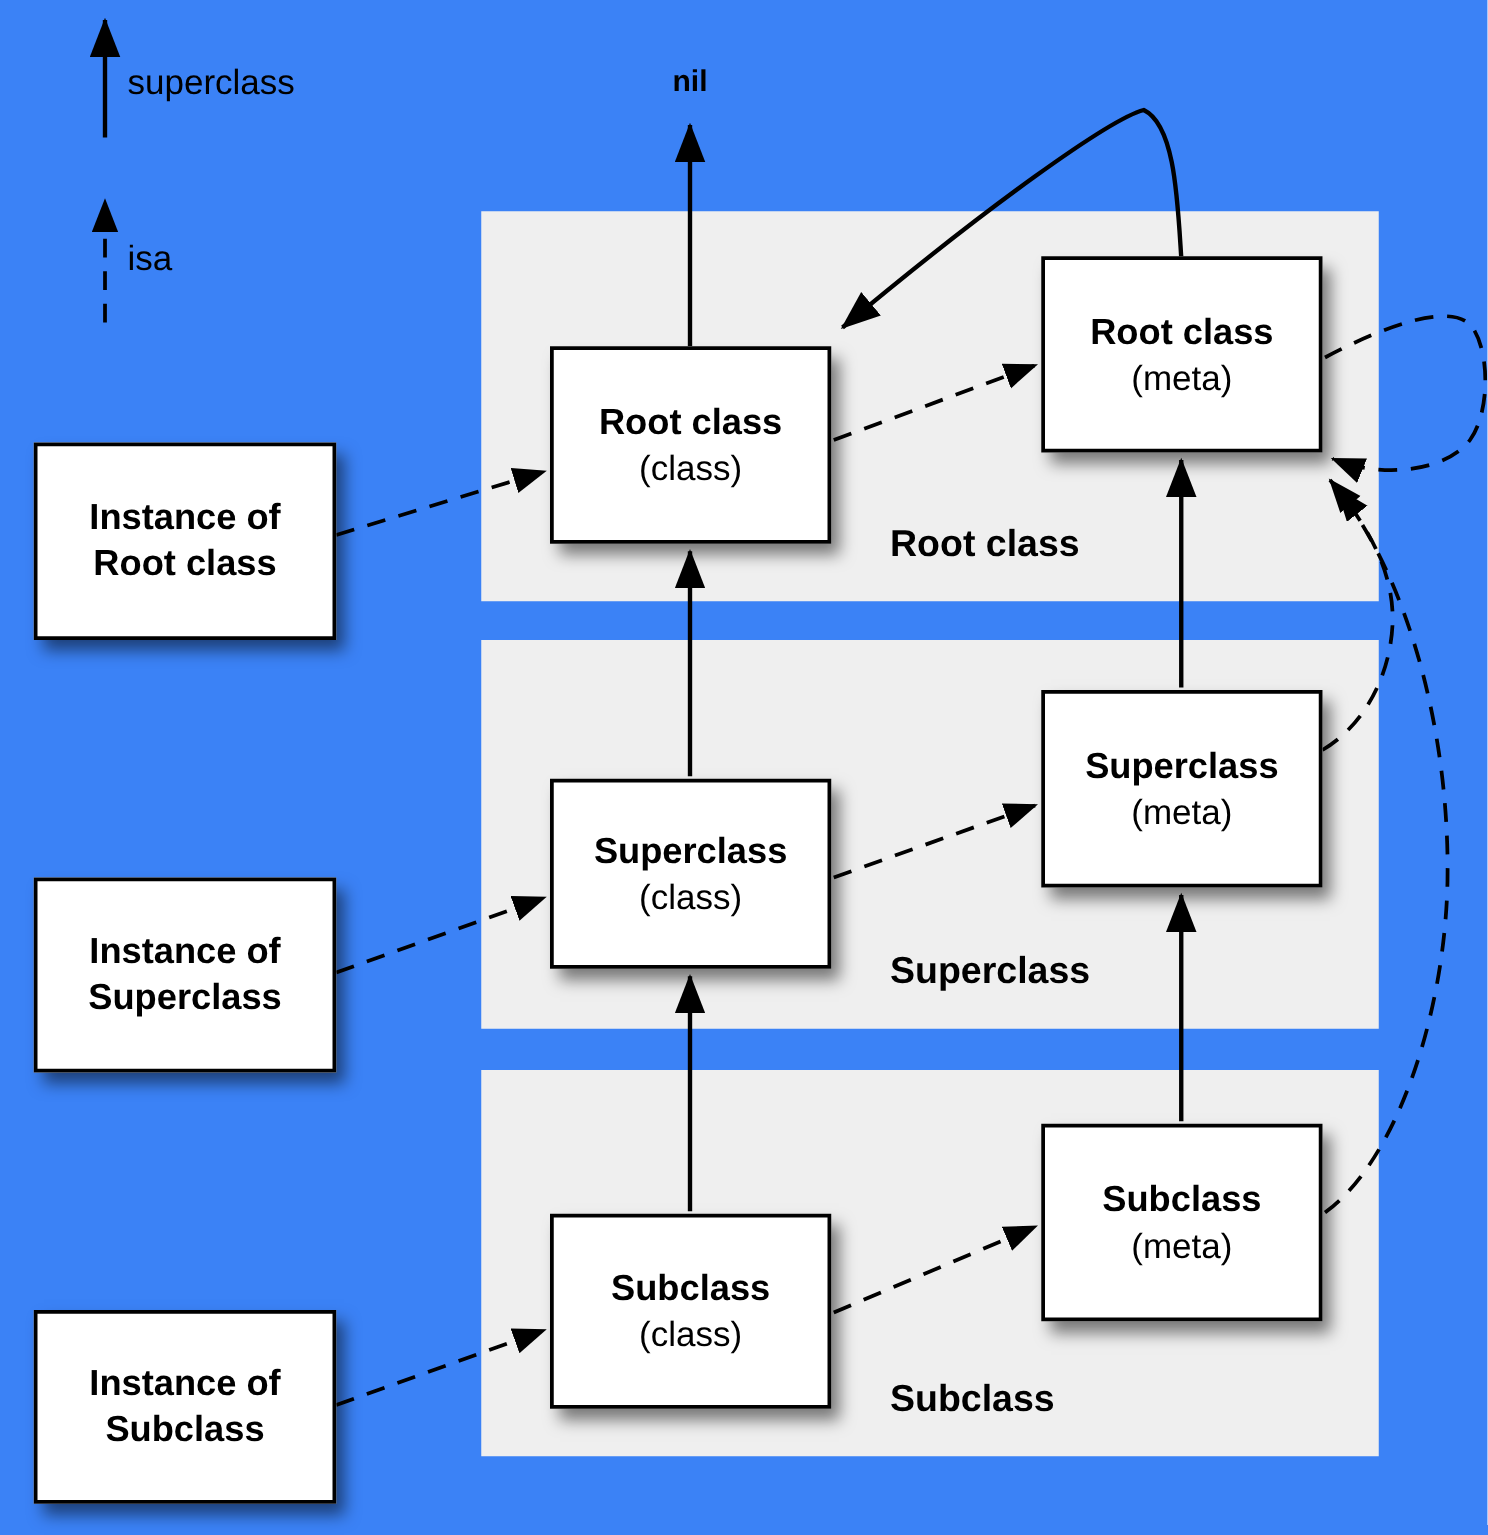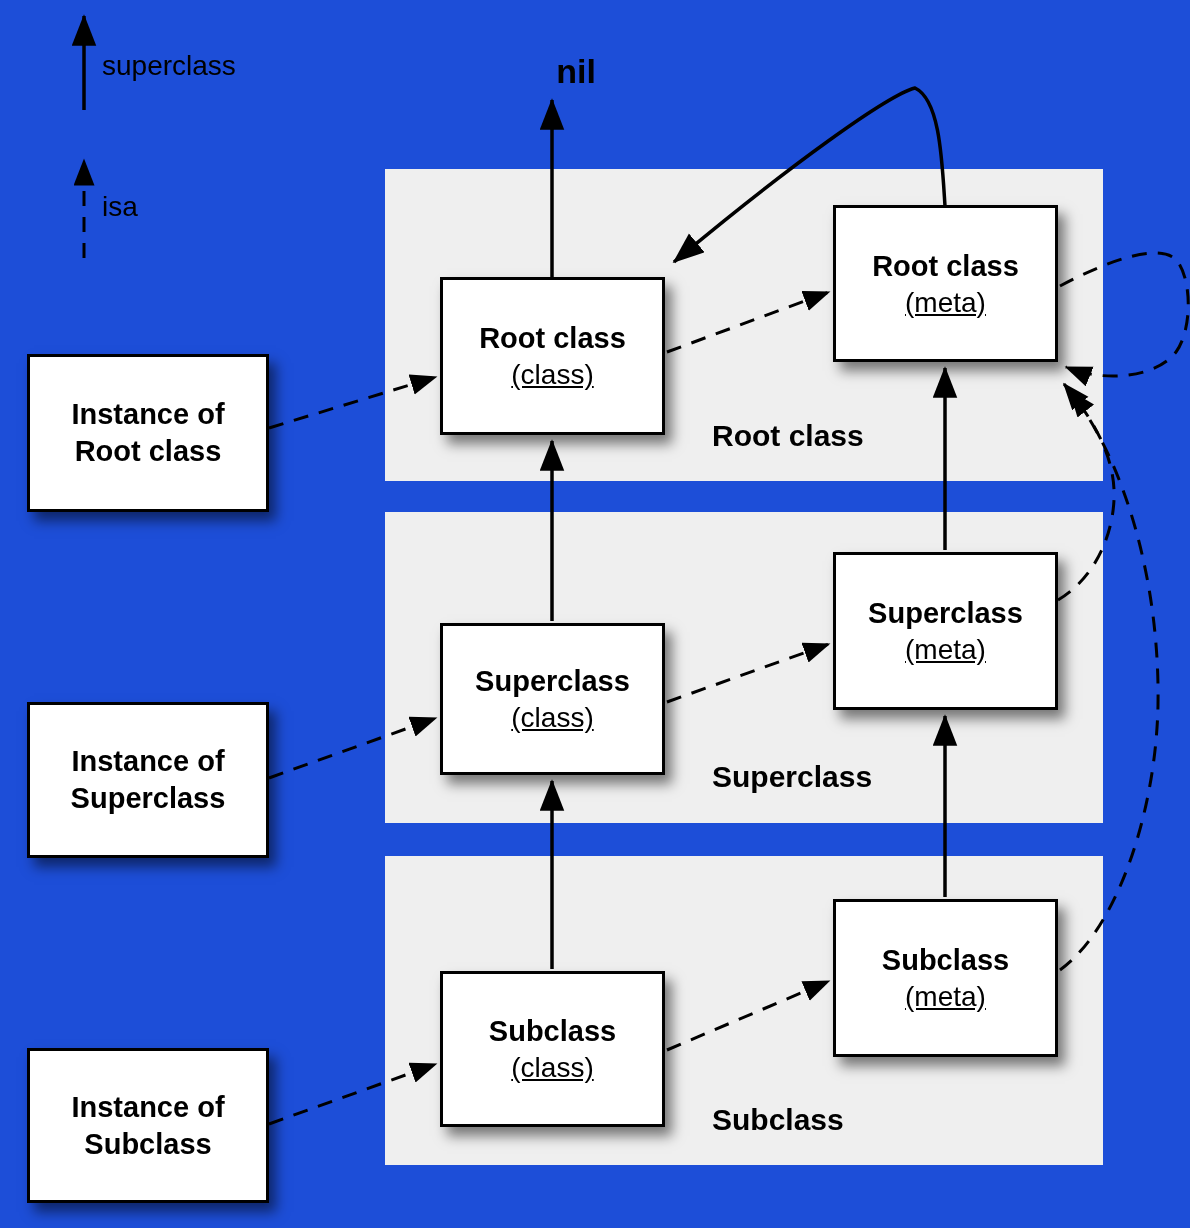--- a/index.html
+++ b/index.html
@@ -1,20 +1,20 @@
 <!DOCTYPE html>
 <html><head>
 <meta charset="utf-8">
 <style>
   html, body { margin: 0; padding: 0; background: #ffffff; }
   #stage {
     position: relative;
     width: 1190px;
     height: 1228px;
-    background: #1d4ed8;
+    background: #3b82f6;
     font-family: "Liberation Sans", sans-serif;
     overflow: hidden;
   }
   .band {
     position: absolute;
     background: #efefef;
   }
   .band-label {
     position: absolute;
     font-size: 30px;
@@ -40,35 +40,34 @@
     line-height: 37px;
     color: #000;
     white-space: nowrap;
   }
   .node-subtitle {
     font-size: 28px;
     font-weight: 400;
     line-height: 35px;
     color: #000;
     white-space: nowrap;
-    text-decoration: underline;
   }
   .legend-label {
     position: absolute;
     font-size: 28px;
     font-weight: 400;
     color: #000;
     white-space: nowrap;
   }
   #nil-label {
     position: absolute;
-    left: 576px;
+    left: 552px;
     top: 52px;
     transform: translateX(-50%);
-    font-size: 34px;
+    font-size: 24px;
     font-weight: 700;
     color: #000;
   }
   svg#arrows {
     position: absolute;
     left: 0; top: 0;
     width: 1190px;
     height: 1228px;
     pointer-events: none;
   }

